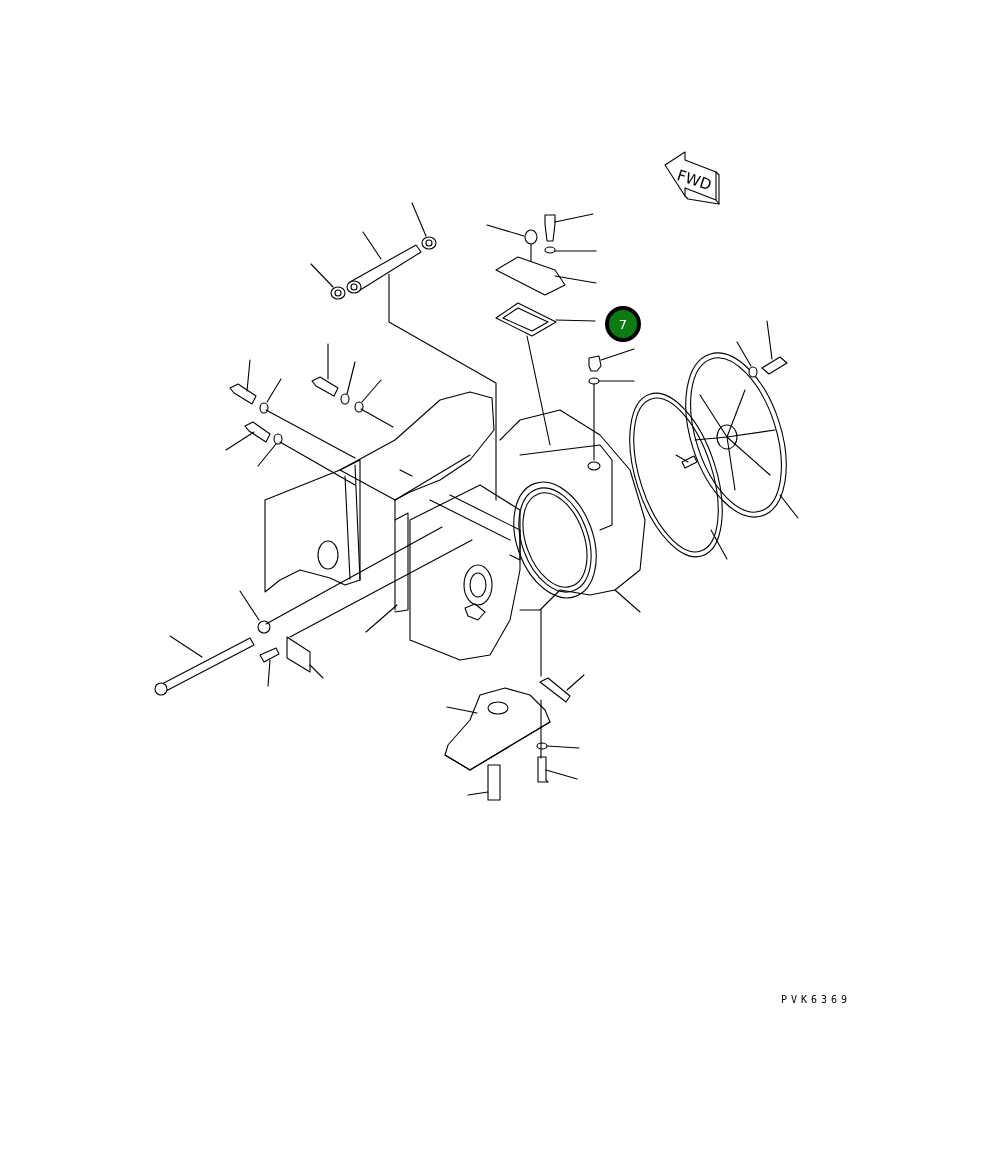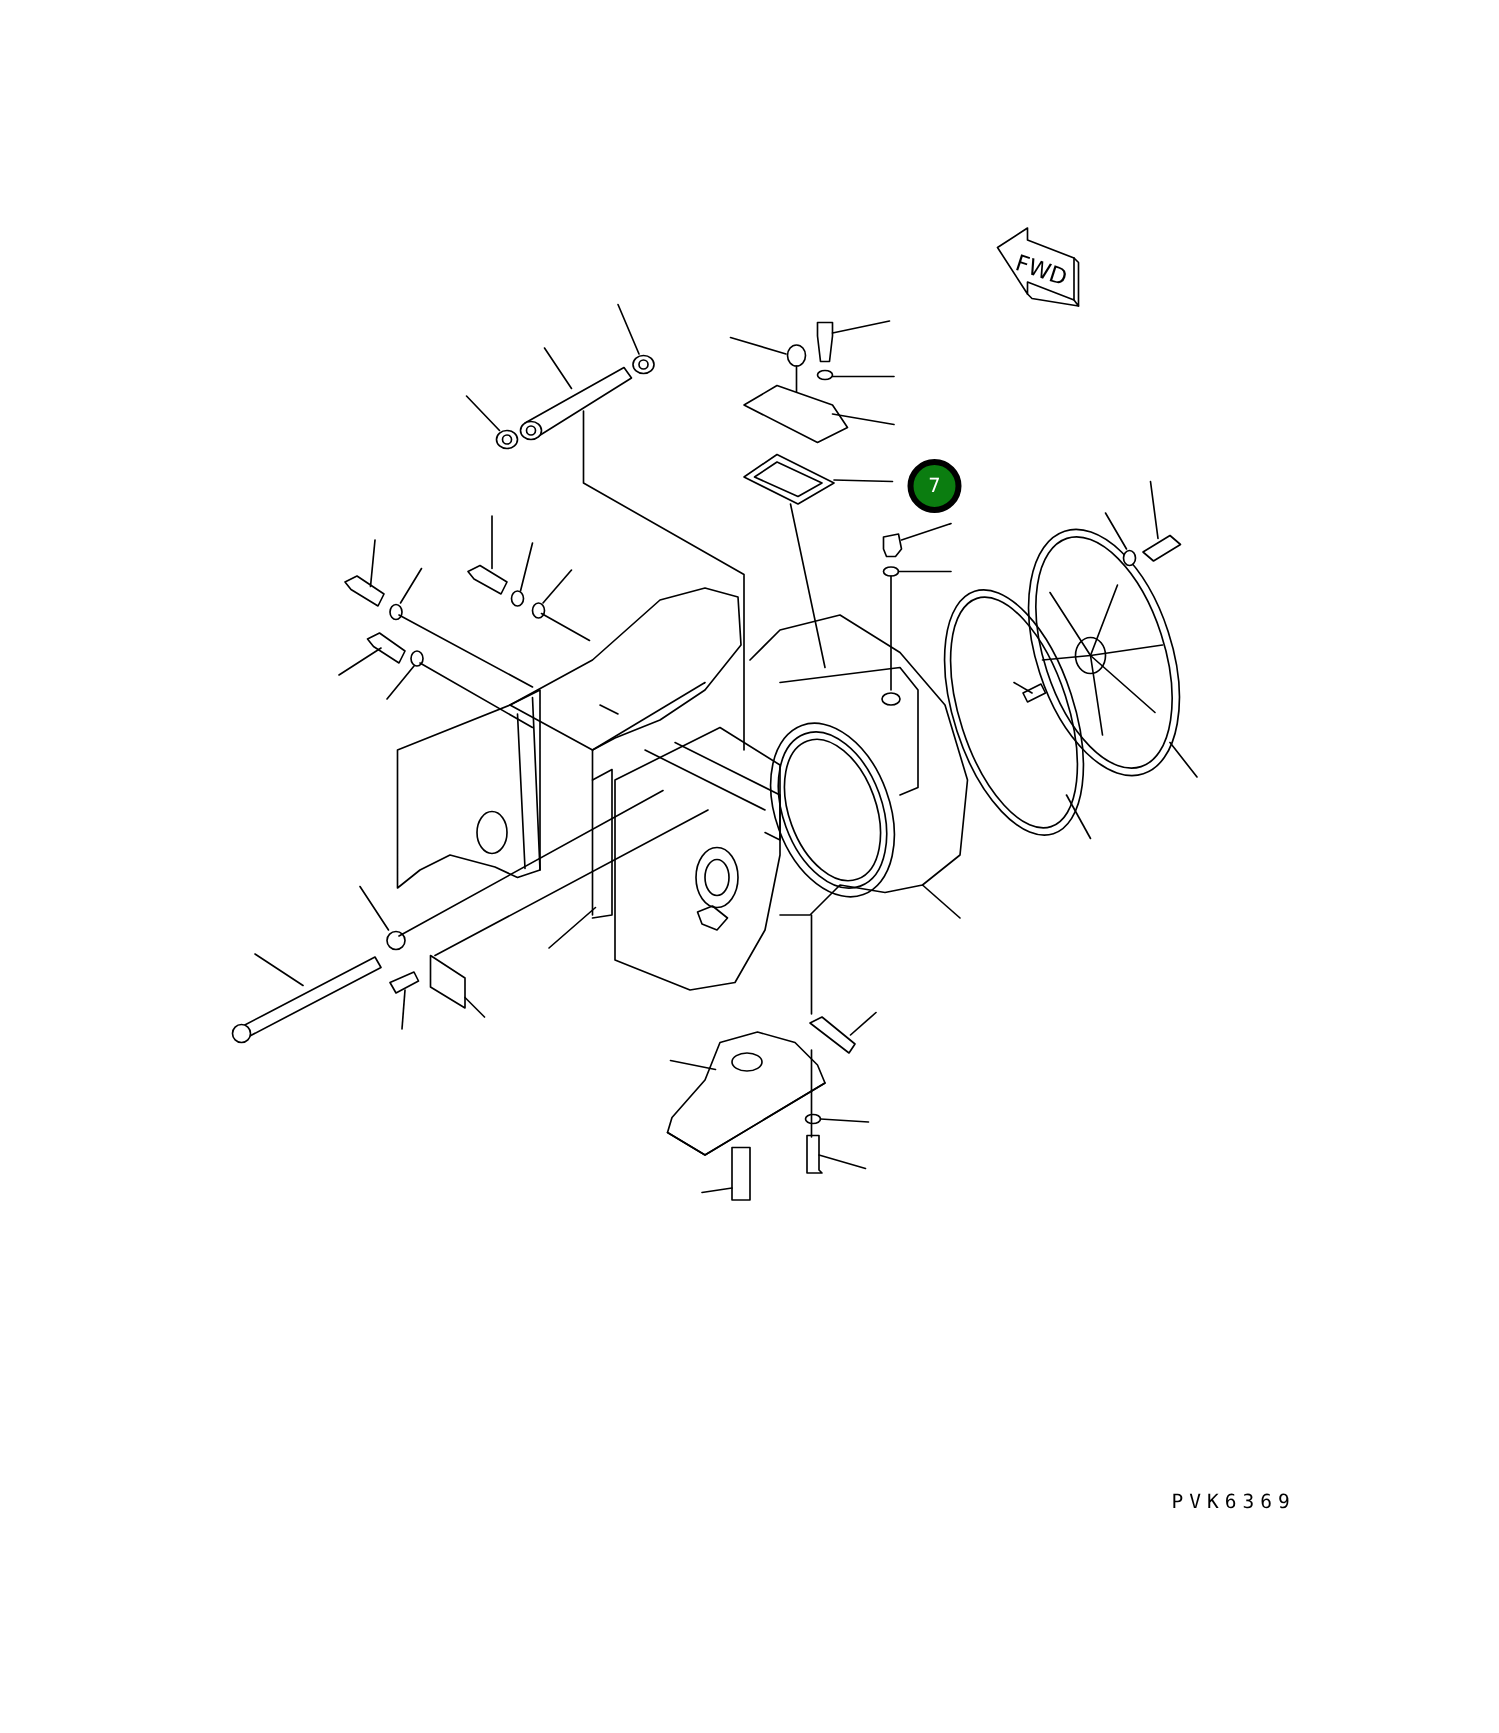--- a/index.html
+++ b/index.html
@@ -7,21 +7,21 @@
   #diagram { position: absolute; left: 0; top: 0; width: 999px; height: 1155px; }
   .ln { fill: none; stroke: #000; stroke-width: 1.1; stroke-linejoin: round; stroke-linecap: round; }
   .ln2 { fill: #fff; stroke: #000; stroke-width: 1.1; stroke-linejoin: round; }
   .callout {
     position: absolute; width: 36px; height: 36px; border-radius: 50%;
     background: #0b7d10; border: 4px solid #000; box-sizing: border-box;
     color: #fff; font-size: 13px; display: flex; align-items: center; justify-content: center;
     cursor: pointer;
   }
   .drawing-code {
-    position: absolute; font-family: "DejaVu Sans Mono", monospace; font-size: 13px;
+    position: absolute; font-family: "DejaVu Sans Mono", monospace; font-size: 10px;
     letter-spacing: 4px; color: #000;
   }
   .fwd-text { font-family: "DejaVu Sans", sans-serif; font-size: 15px; }
 </style>
 </head>
 <body>
 
 <svg id="diagram" viewBox="0 0 999 1155" xmlns="http://www.w3.org/2000/svg">
 
   <g>

